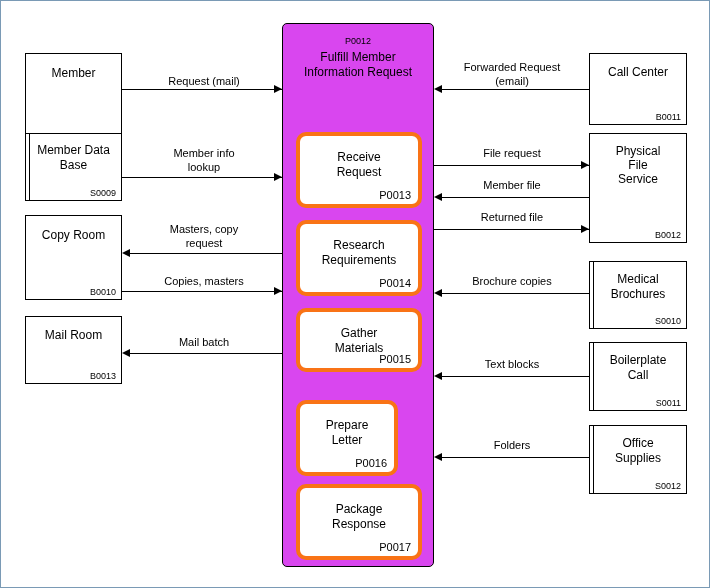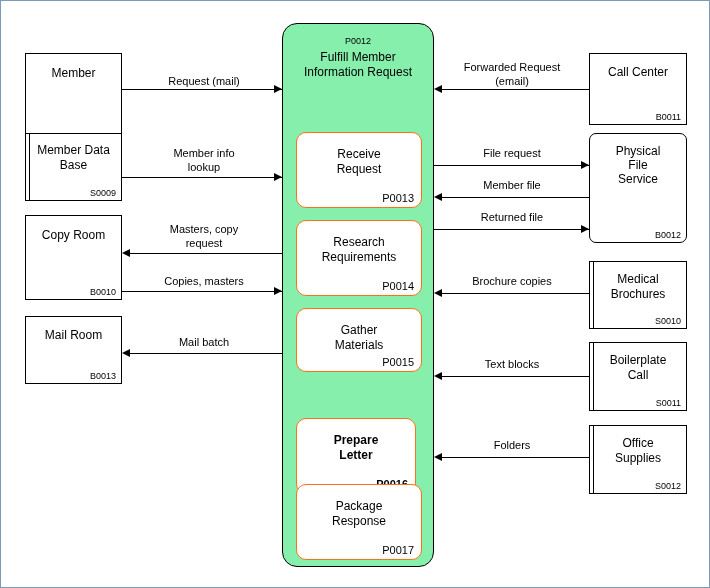--- a/index.html
+++ b/index.html
@@ -47,22 +47,22 @@
     top: 0;
     bottom: 0;
     width: 1px;
     background: #000000;
   }
   
   .process-container {
     position: absolute;
     box-sizing: border-box;
     border: 1px solid #000000;
-    border-radius: 15px;
-    background: #86efac;
+    border-radius: 5px;
+    background: #d946ef;
   }
   .process-container > .ptitle {
     position: absolute;
     left: 0;
     right: 0;
     text-align: center;
     font-size: 12px;
     line-height: 15px;
     color: #000000;
   }
@@ -70,21 +70,21 @@
     position: absolute;
     left: 0;
     right: 0;
     text-align: center;
     font-size: 9px;
     color: #000000;
   }
   .subprocess {
     position: absolute;
     box-sizing: border-box;
-    border: 1px solid #f97316;
+    border: 4px solid #f97316;
     border-radius: 10px;
     background: #ffffff;
   }
   .subprocess .stitle {
     position: absolute;
     left: 0;
     right: 0;
     top: 14px;
     text-align: center;
     font-size: 12px;
@@ -149,21 +149,21 @@
   <div class="box" style="left:24px; top:315px; width:97px; height:68px;">
     <div class="title" style="top:11px;">Mail Room</div>
     <div class="code">B0013</div>
   </div>
 
   <div class="box" style="left:588px; top:52px; width:98px; height:72px;">
     <div class="title" style="top:11px;">Call Center</div>
     <div class="code">B0011</div>
   </div>
 
-  <div class="box" style="left:588px; top:132px; width:98px; height:110px;border-radius:7px;">
+  <div class="box" style="left:588px; top:132px; width:98px; height:110px;">
     <div class="title" style="top:10px;">Physical</div>
     <div class="title" style="top:24px;">File</div>
     <div class="title" style="top:38px;">Service</div>
     <div class="code">B0012</div>
   </div>
 
   <div class="box store" style="left:588px; top:260px; width:98px; height:68px;">
     <div class="title" style="top:10px;">Medical</div>
     <div class="title" style="top:25px;">Brochures</div>
     <div class="code">S0010</div>
@@ -248,21 +248,21 @@
       <div class="stitle" style="top:29px;">Requirements</div>
       <div class="scode">P0014</div>
     </div>
 
     <div class="subprocess" style="left:13px; top:284px; width:126px; height:64px;">
       <div class="stitle">Gather</div>
       <div class="stitle" style="top:29px;">Materials</div>
       <div class="scode">P0015</div>
     </div>
 
-    <div class="subprocess" style="left:13px; top:394px; width:120px; height:76px;font-weight:bold;">
+    <div class="subprocess" style="left:13px; top:376px; width:102px; height:76px;">
       <div class="stitle">Prepare</div>
       <div class="stitle" style="top:29px;">Letter</div>
       <div class="scode">P0016</div>
     </div>
 
     <div class="subprocess" style="left:13px; top:460px; width:126px; height:76px;">
       <div class="stitle">Package</div>
       <div class="stitle" style="top:29px;">Response</div>
       <div class="scode">P0017</div>
     </div>

